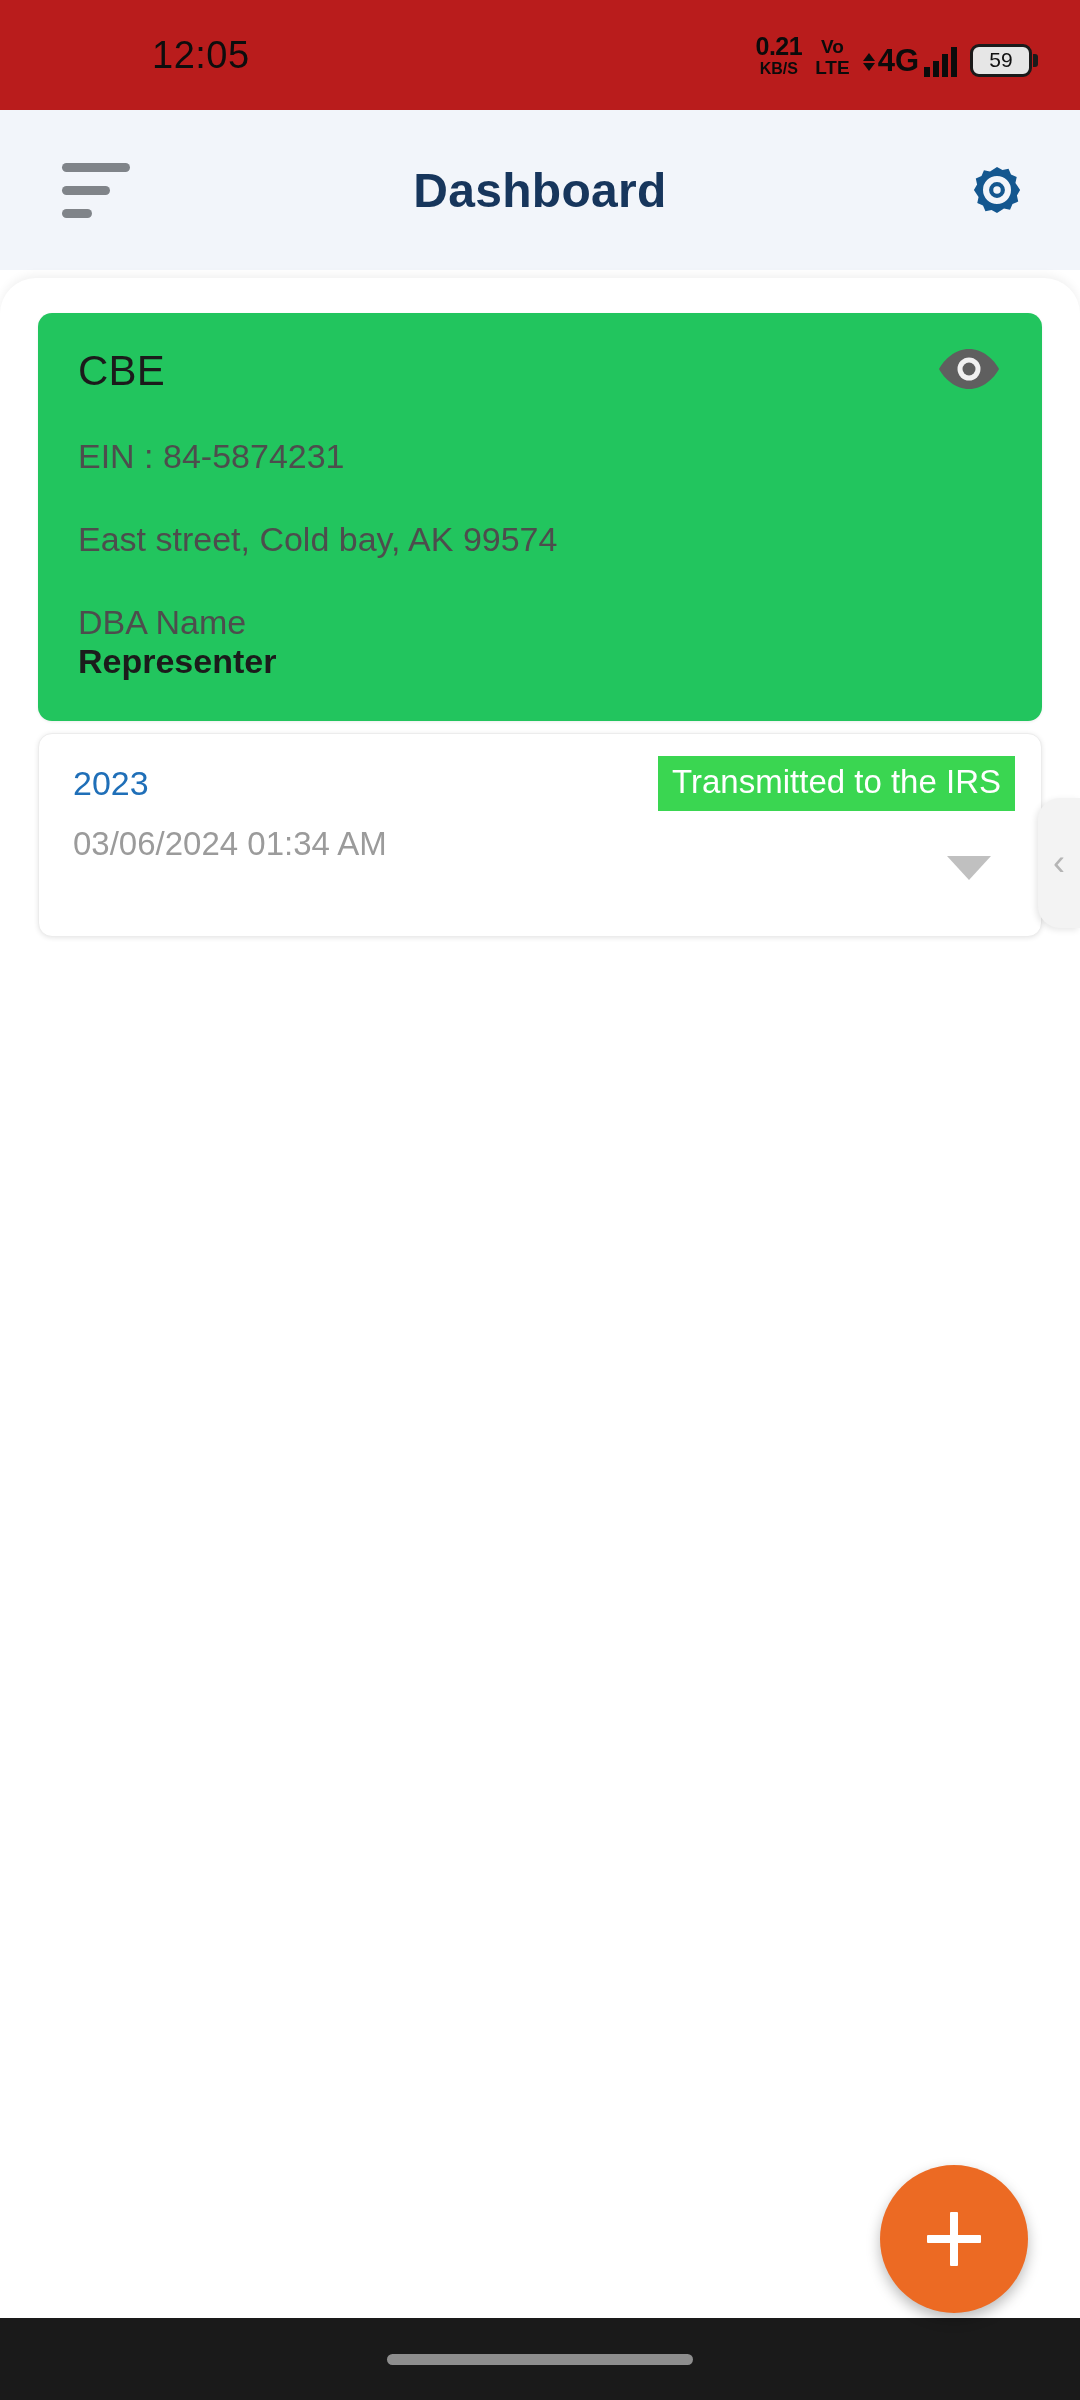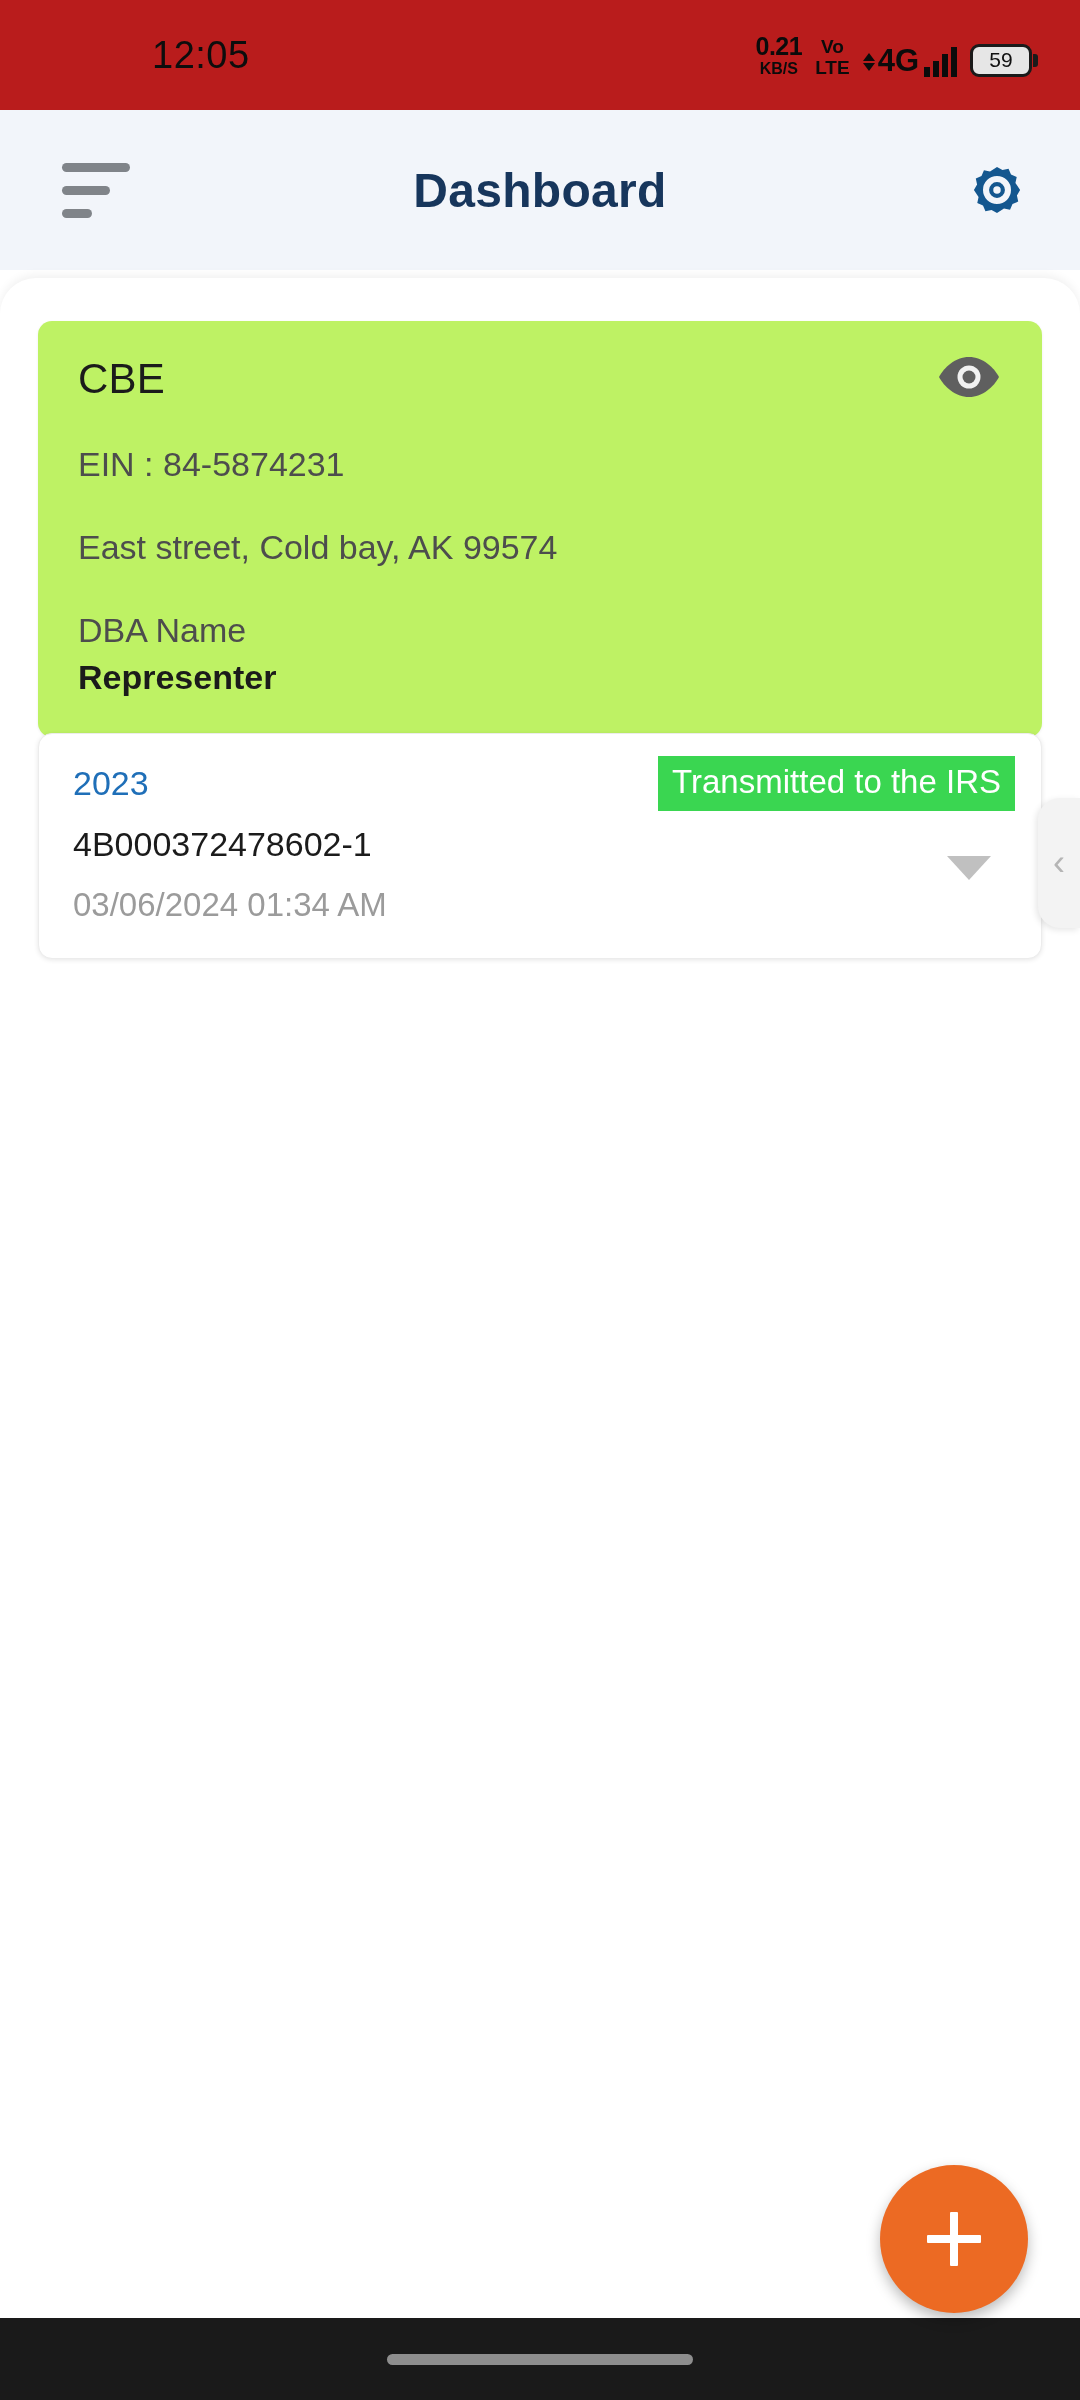--- a/index.html
+++ b/index.html
@@ -72,32 +72,32 @@
 
   
   .sheet{
     position:absolute; left:0; top:278px; width:1080px; height:2040px;
     background:#ffffff; border-radius:36px 36px 0 0;
     box-shadow:0 -3px 10px rgba(0,0,0,.06);
   }
 
   
   .company-card{
-    position:absolute; left:38px; top:43px; width:1004px;
-    background:#bef264; border-radius:14px;
+    position:absolute; left:38px; top:35px; width:1004px;
+    background:#22c55e; border-radius:14px;
     padding:34px 40px 40px 40px;
     box-shadow:0 1px 3px rgba(0,0,0,.07);
   }
   .company-head{ display:flex; align-items:flex-start; justify-content:space-between; }
   .company-name{ font-size:42px; color:#1b1b1b; font-weight:400; letter-spacing:.2px; }
   .eye{ width:66px;height:44px; display:flex;align-items:center;justify-content:center; cursor:pointer;}
   .company-ein{ font-size:34px; color:#4d4d4d; margin-top:42px; font-weight:400; }
   .company-addr{ font-size:34px; color:#4d4d4d; margin-top:44px; font-weight:400; }
   .dba-label{ font-size:34px; color:#4d4d4d; margin-top:44px; font-weight:400; }
-  .dba-value{ font-size:34px; color:#1b1b1b; margin-top:8px; font-weight:700; }
+  .dba-value{ font-size:34px; color:#1b1b1b; font-weight:700; }
 
   
   .drawer-handle{
     position:absolute; right:0; top:520px; width:42px; height:130px;
     background:#f3f3f3; border-radius:22px 0 0 22px;
     box-shadow:-2px 2px 6px rgba(0,0,0,.10);
     display:flex; align-items:center; justify-content:center;
     cursor:pointer; z-index:6;
   }
   .drawer-handle span{ font-size:36px; color:#b5b5b5; line-height:1; }
@@ -221,21 +221,20 @@
       <div class="dba-value">Representer</div>
     </div>
 
     <div class="drawer-handle">
       <span>‹</span>
     </div>
 
     <div class="filing-card">
       <div class="filing-left">
         <div class="filing-year">2023</div>
-        <div class="filing-id">4B000372478602-1</div>
         <div class="filing-date">03/06/2024 01:34 AM</div>
       </div>
       <div class="filing-badge">Transmitted to the IRS</div>
       <div class="filing-caret"></div>
     </div>
 
   </div>
 
   <div class="fab">
     <div class="plus-h"></div>

